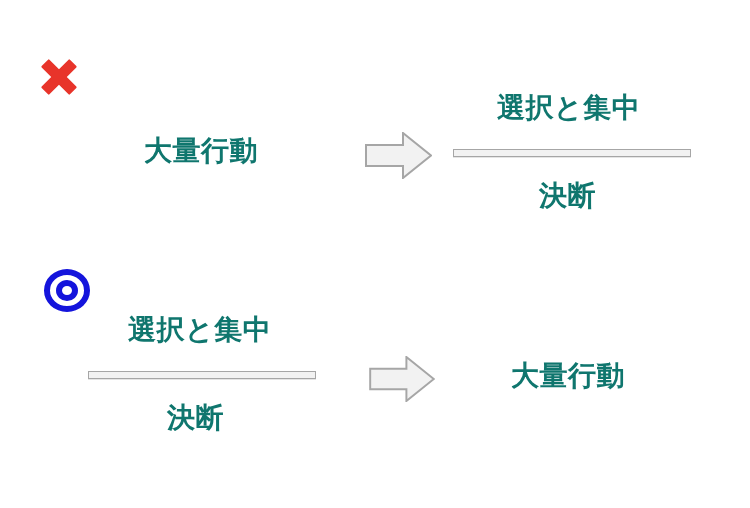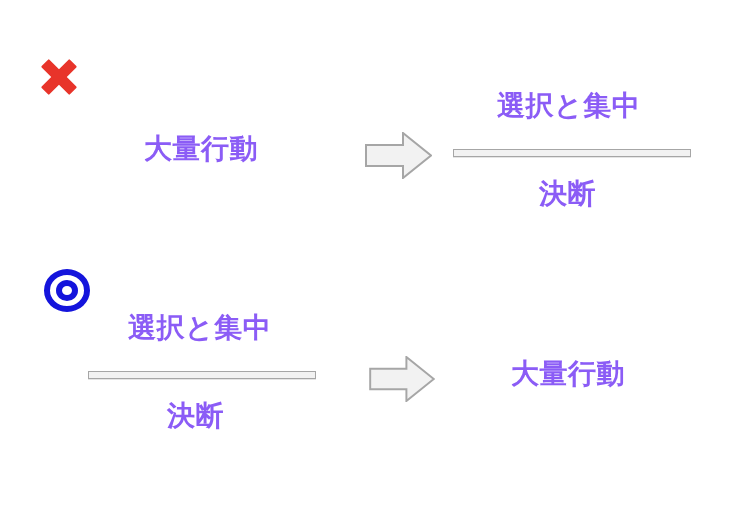--- a/index.html
+++ b/index.html
@@ -16,23 +16,23 @@
   #canvas {
     position: relative;
     width: 750px;
     height: 508px;
     background: #ffffff;
   }
 
   
   .jp-label {
     position: absolute;
-    font-family: Liberation Mono, monospace;
+    font-family: Liberation Sans, sans-serif;
     font-weight: bold;
-    color: #8b5cf6;
+    color: #0f766e;
     white-space: nowrap;
     line-height: 1;
     letter-spacing: 0.5px;
   }
   .size-lg { font-size: 28px; }
 
   
   .marker {
     position: absolute;
   }

